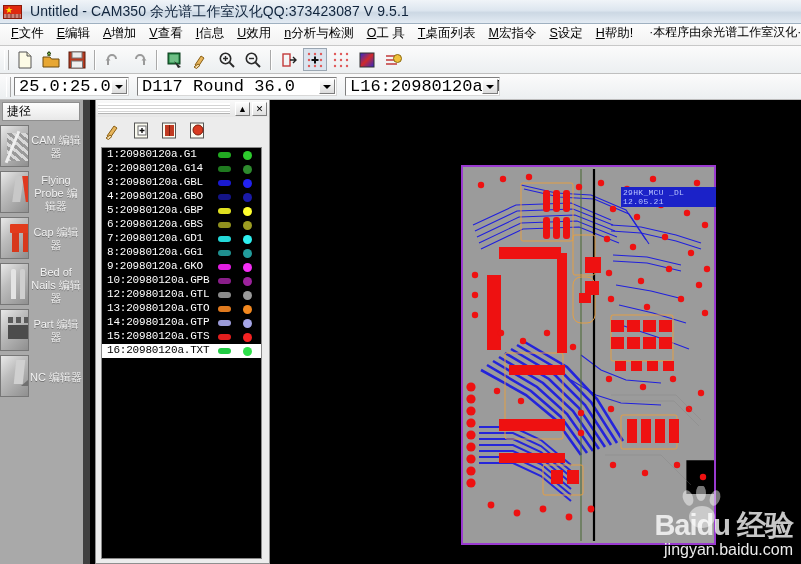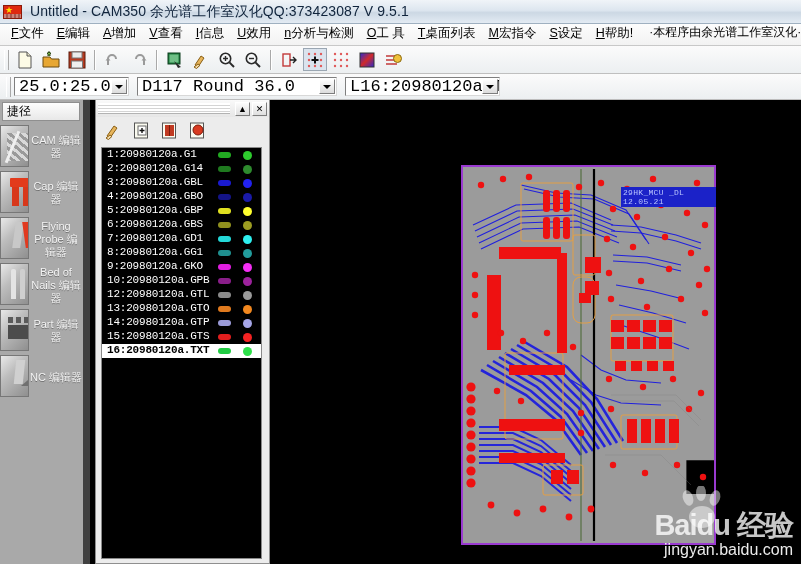--- a/index.html
+++ b/index.html
@@ -202,21 +202,21 @@
     height: 14px; display: flex; align-items: flex-start;
     position: relative; padding-left: 5px;
   }
   .lp-row .lname {
     font-family: "Liberation Mono","DejaVu Sans Mono", monospace;
     font-size: 11px; color: #ffffff; white-space: nowrap; letter-spacing: -.2px;
   }
   .lp-row.selected {
     background: #ffffff;
   }
-  .lp-row.selected .lname { color:#000; font-weight: bold; }
+  .lp-row.selected .lname { color:#000; font-weight: normal; }
   .sw-dash {
     position: absolute; right: 30px; top: 4px; width: 13px; height: 6px; border-radius: 3px;
   }
   .sw-dot {
     position: absolute; right: 9px; top: 3px; width: 9px; height: 9px; border-radius: 50%;
   }
 
   
   .canvas {
     position: absolute; left: 271px; top: 100px; right: 0; bottom: 0;
@@ -431,29 +431,29 @@
     <div class="sb-header">捷径</div>
 
     <div class="sb-item">
       <div class="sb-ico">
           <div class="art cam-art"></div>
         </div>
       <div class="sb-label">CAM 编辑器</div>
     </div>
     <div class="sb-item">
       <div class="sb-ico">
+          <div class="art fp-art"></div>
+        </div>
+      <div class="sb-label">Flying Probe 编辑器</div>
+    </div>
+    <div class="sb-item">
+      <div class="sb-ico">
           <div class="art cap-art"></div>
         </div>
       <div class="sb-label">Cap 编辑器</div>
-    </div>
-    <div class="sb-item">
-      <div class="sb-ico">
-          <div class="art fp-art"></div>
-        </div>
-      <div class="sb-label">Flying Probe 编辑器</div>
     </div>
     <div class="sb-item">
       <div class="sb-ico">
           <div class="art bon-art"></div>
         </div>
       <div class="sb-label">Bed of Nails 编辑器</div>
     </div>
     <div class="sb-item">
       <div class="sb-ico">
           <div class="art part-art"></div>

